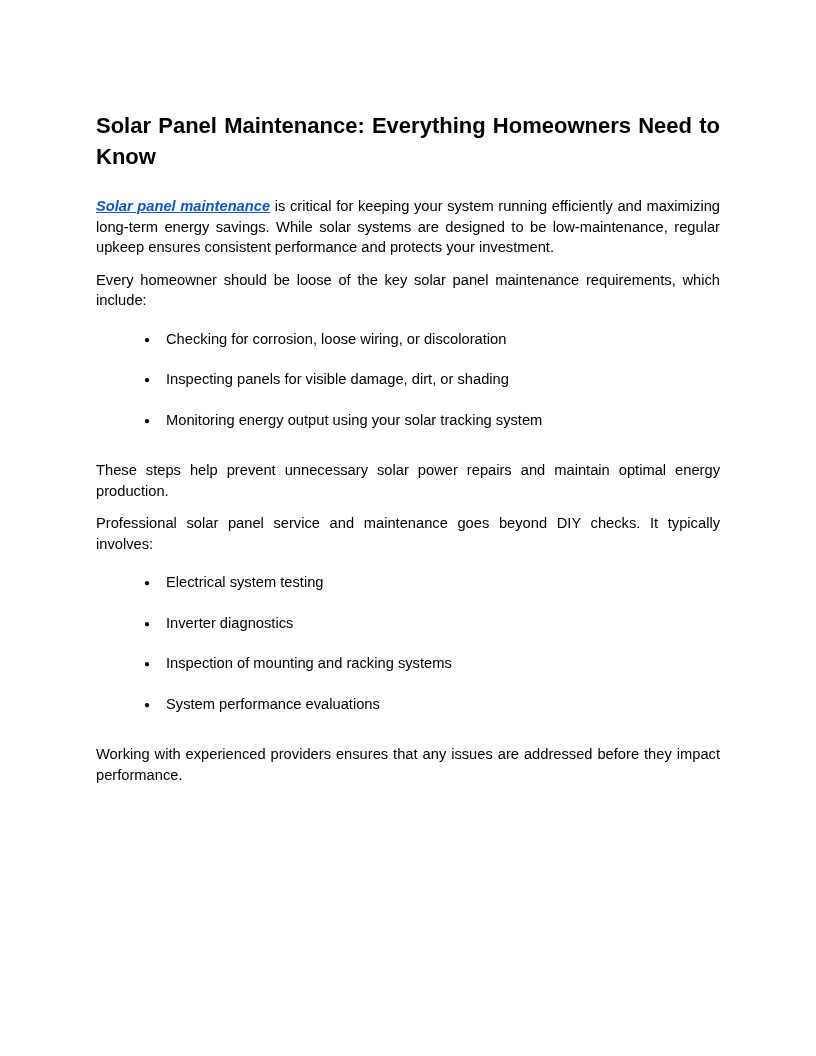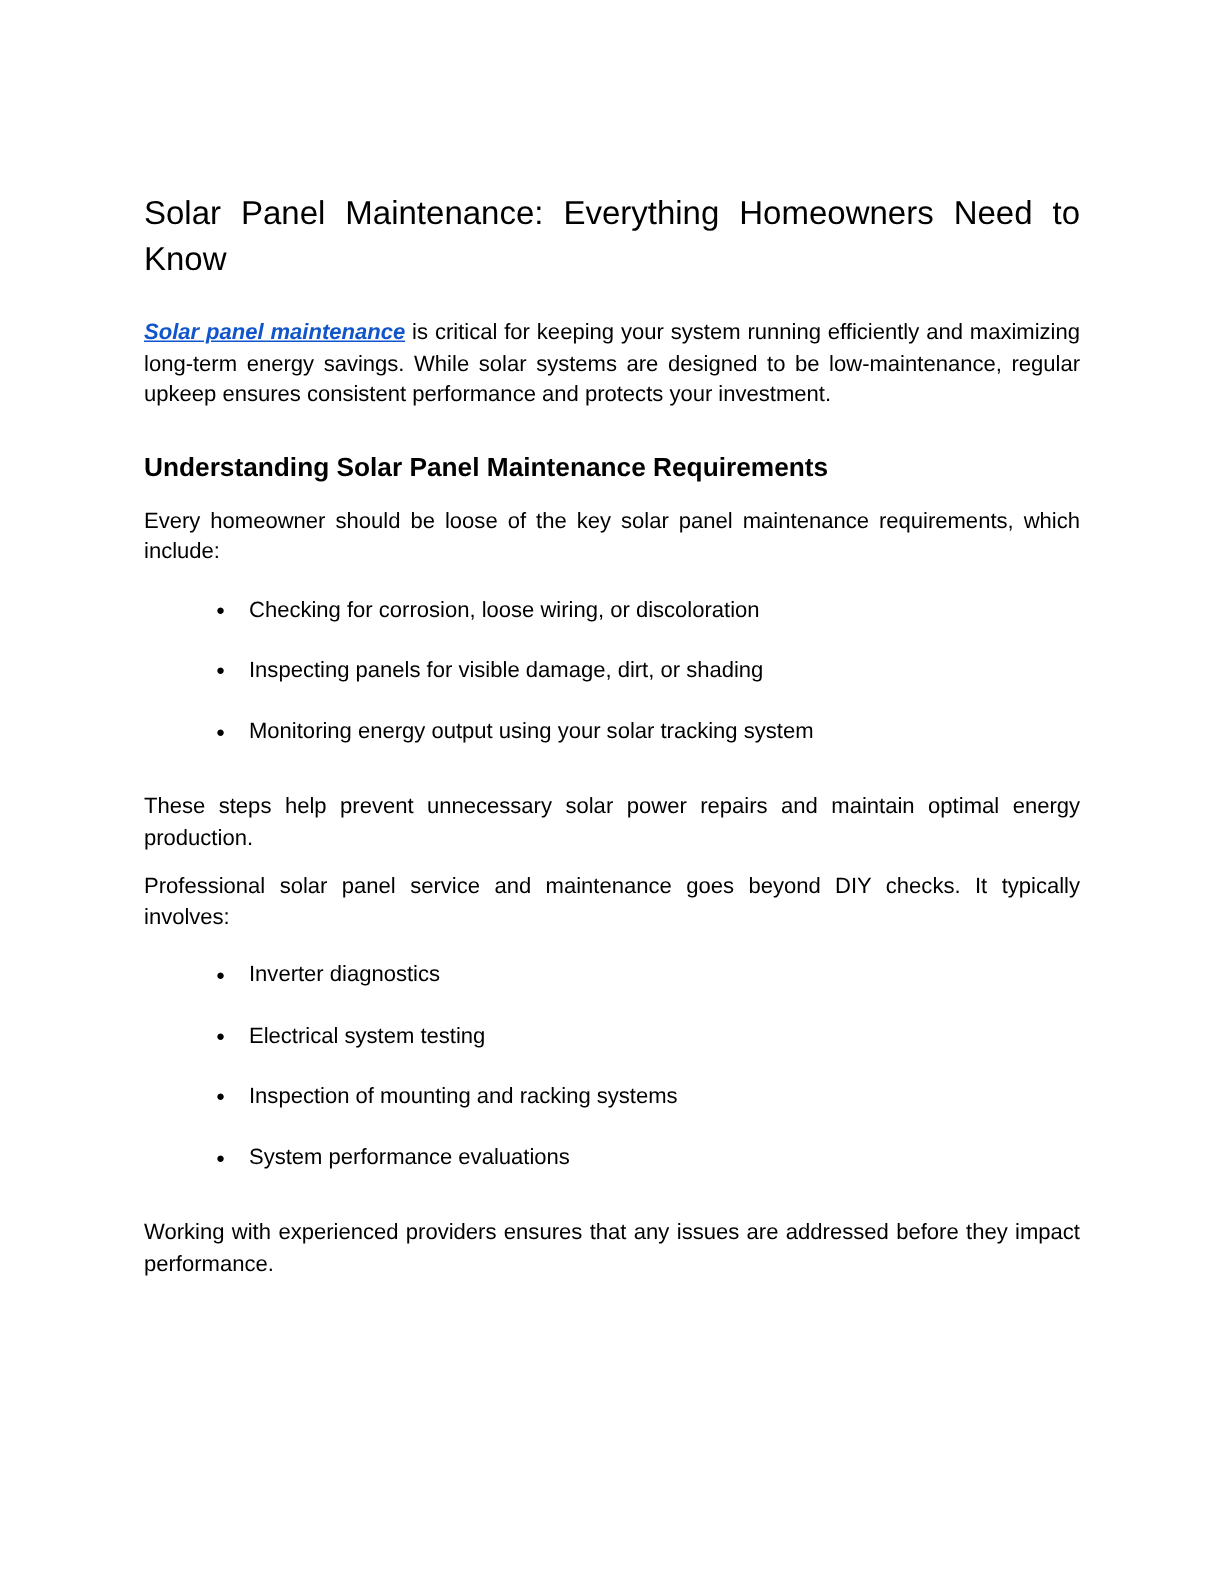--- a/index.html
+++ b/index.html
@@ -17,26 +17,25 @@
   .page {
     width: 816px;
     height: 1056px;
     background: #ffffff;
     padding: 110px 96px 96px 96px;
     overflow: hidden;
   }
 
   .doc-title {
     font-size: 22px;
-    font-weight: normal;
+    font-weight: bold;
     line-height: 31px;
     text-align: justify;
     margin-bottom: 24px;
     color: #000000;
-    margin-top: 16px;
   }
 
   p.body-text {
     font-size: 14.7px;
     line-height: 20.5px;
     text-align: justify;
     margin-bottom: 12px;
     color: #000000;
   }
 
@@ -85,40 +84,39 @@
 </head>
 <body>
 
 <div class="page">
 
   <h1 class="doc-title">Solar Panel Maintenance: Everything Homeowners Need to Know</h1>
 
   <p class="body-text"><a class="doc-link">Solar panel maintenance</a><span> is critical for keeping your system running efficiently and maximizing long-term energy savings. While solar systems are designed to be low-maintenance, regular upkeep ensures consistent performance and protects your investment.</span></p>
 
   <section>
-    <h2 class="section-heading">Understanding Solar Panel Maintenance Requirements</h2>
 
     <p class="body-text">Every homeowner should be loose of the key solar panel maintenance requirements, which include:</p>
 
     <ul class="bullet-list">
       <li>Checking for corrosion, loose wiring, or discoloration</li>
       <li>Inspecting panels for visible damage, dirt, or shading</li>
       <li>Monitoring energy output using your solar tracking system</li>
     </ul>
 
     <p class="body-text">These steps help prevent unnecessary solar power repairs and maintain optimal energy production.</p>
   </section>
 
   <section>
 
     <p class="body-text">Professional solar panel service and maintenance goes beyond DIY checks. It typically involves:</p>
 
     <ul class="bullet-list">
+      <li>Electrical system testing</li>
       <li>Inverter diagnostics</li>
-      <li>Electrical system testing</li>
       <li>Inspection of mounting and racking systems</li>
       <li>System performance evaluations</li>
     </ul>
 
     <p class="body-text">Working with experienced providers ensures that any issues are addressed before they impact performance.</p>
   </section>
 
 </div>
 
 </body></html>

